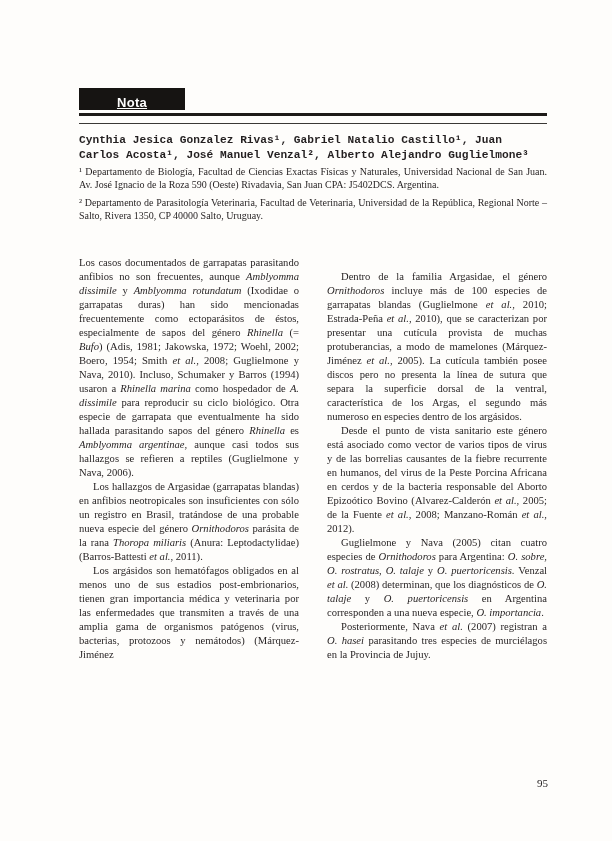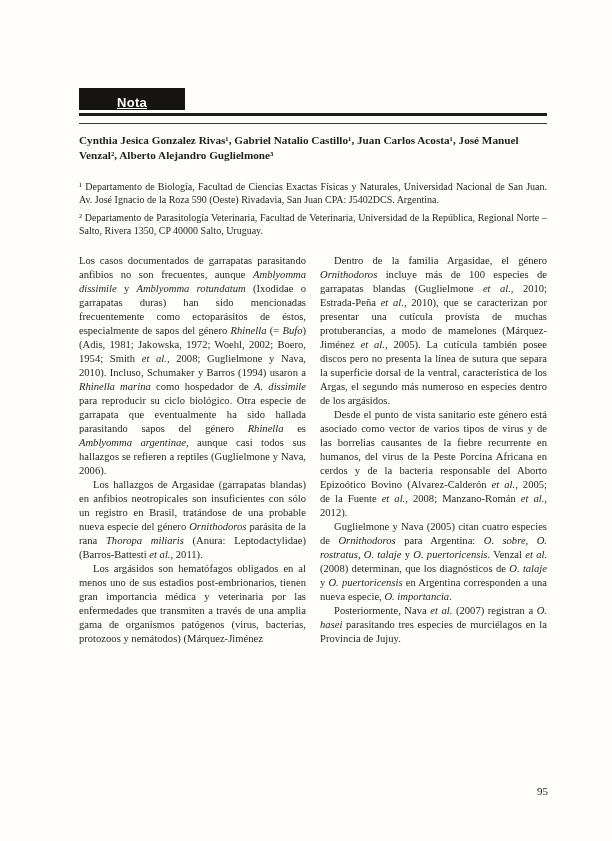--- a/index.html
+++ b/index.html
@@ -33,45 +33,47 @@
     font-weight:bold;
     font-size:17.5px; line-height:25px;
     margin:8px 0 0 0;
     letter-spacing:-0.2px;
   }
   
   .authors {
     font-weight:bold;
     font-size:11.2px; line-height:15px;
     margin-top:9px;
+    font-family:Liberation Mono, monospace;
   }
   
-  .affils { margin-top:17px; }
+  .affils { margin-top:2px; }
   .affil {
     font-size:10px; line-height:13.2px;
     text-align:justify;
     margin:0 0 4.5px 0;
   }
   
   .cols {
-    display:flex; gap:14px;
-    margin-top:17px;
+    display:flex; gap:28px;
+    margin-top:8px;
     height:432px;
+    align-items:flex-end;
   }
   .col {
     width:227px;
     font-size:10.6px; line-height:14px;
     text-align:justify;
     display:flex; flex-direction:column;
   }
   .col p { margin:0; }
   .col p.indent { text-indent:14px; }
   
   .pagenum {
-    position:absolute; right:64px; bottom:44px;
+    position:absolute; right:64px; bottom:52px;
     font-size:11px;
   }
   i { font-style:italic; }
 </style>
 </head>
 <body>
 
 <div class="page">
 
   <div class="hdr">

